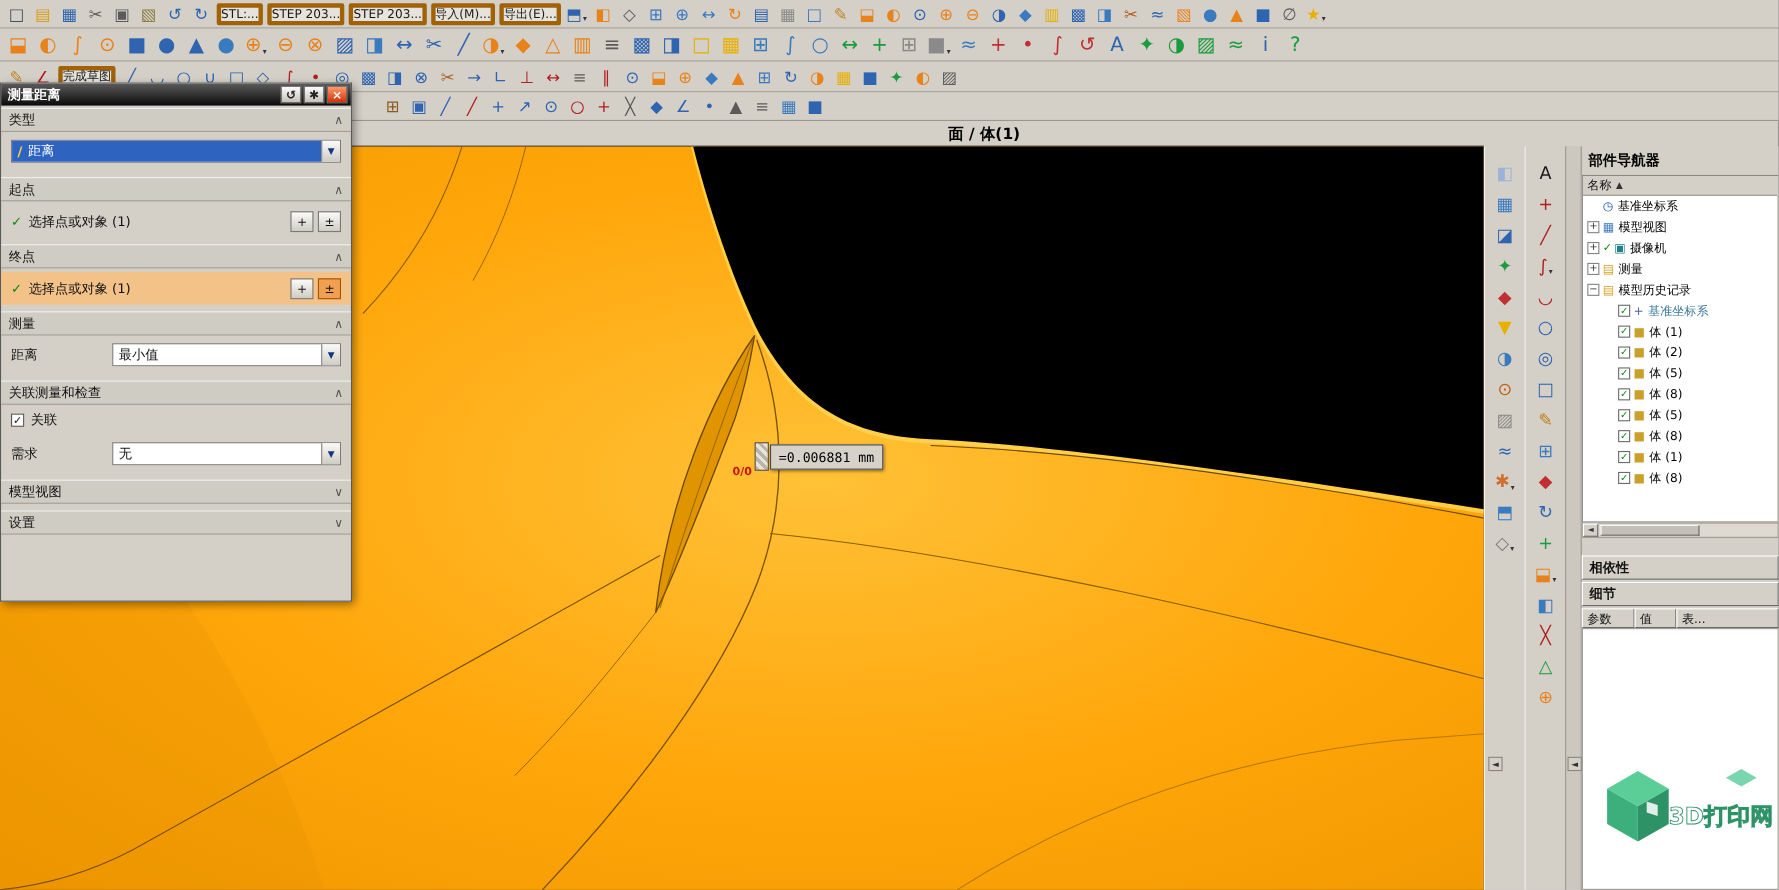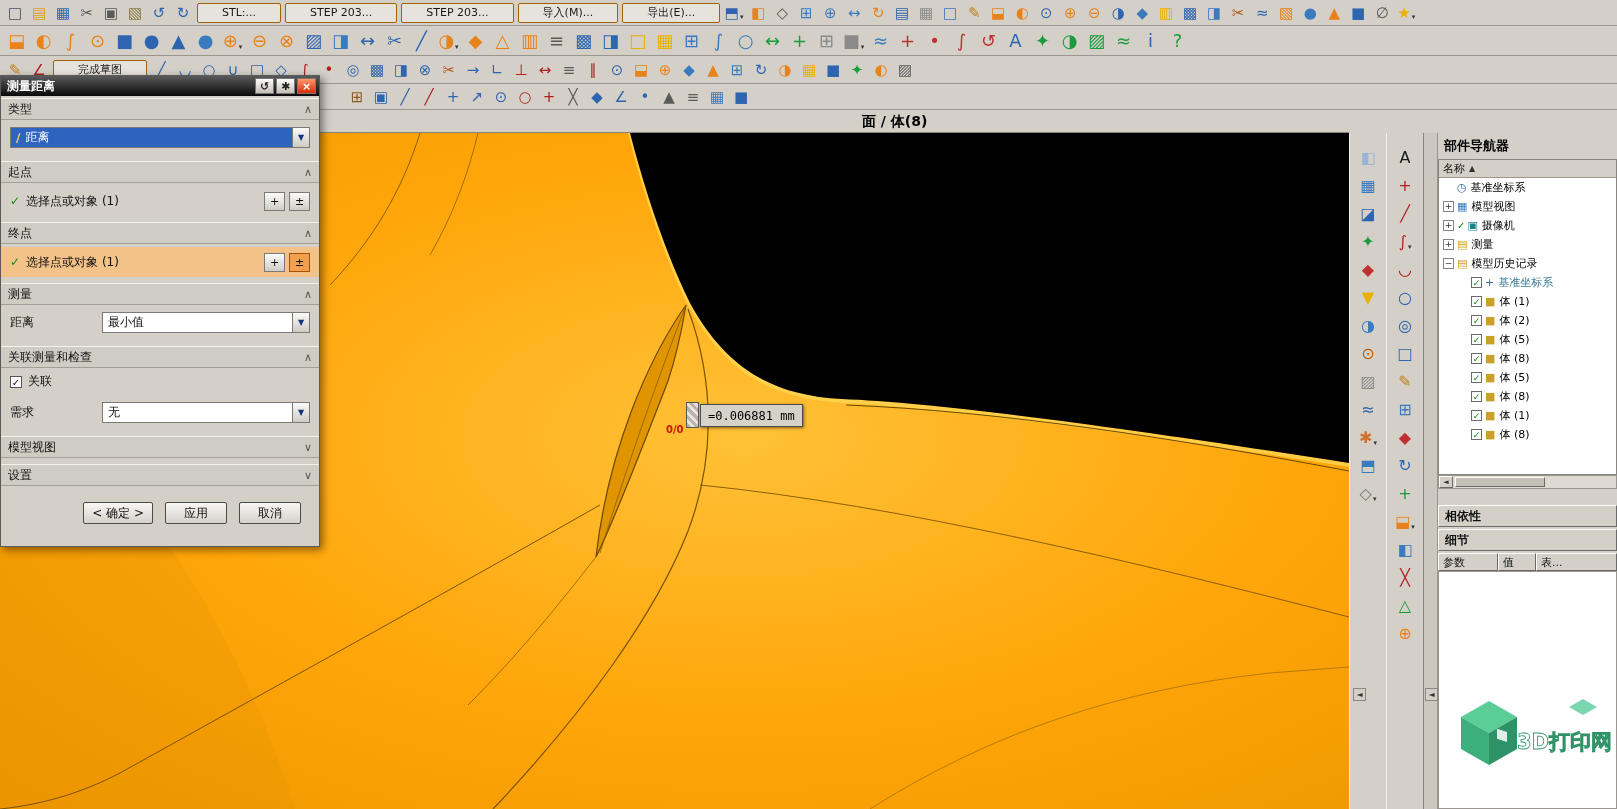--- a/index.html
+++ b/index.html
@@ -8,21 +8,21 @@
 
 
 .tbrow{position:absolute;left:0;width:1617px;background:#d4d0c8;border-bottom:1px solid #9a968e;display:flex;align-items:center;padding:0 3px;overflow:hidden}
 #row1{top:0;height:26px}
 #row2{top:26px;height:30px}
 #row3{top:56px;height:28px}
 #row4{top:84px;height:26px;padding-left:345px}
 .tool-icon{width:24px;height:22px;flex:0 0 auto;display:flex;align-items:center;justify-content:center;font-size:15px;border:1px solid transparent;border-radius:2px}
 #row2 .tool-icon{width:27px;height:26px;font-size:18px}
 .ddarrow{font-size:7px;color:#333;margin-left:1px;align-self:flex-end;padding-bottom:2px}
-.tool-text{height:20px;flex:0 0 auto;display:flex;align-items:center;padding:0 24px;margin:0 2px;font-size:11px;color:#1a1a1a;background:#e6e3dd;border:1px solid #a16207;border-radius:2px;white-space:nowrap}
+.tool-text{height:20px;flex:0 0 auto;display:flex;align-items:center;padding:0 0;margin:0 2px;font-size:11px;color:#1a1a1a;background:#e6e3dd;border:4px solid #a16207;border-radius:2px;white-space:nowrap}
 
 
 #promptbar{position:absolute;top:110px;left:0;width:1349px;height:23px;background:#d4d0c8;border-bottom:1px solid #8a867e}
 #promptbar .scope{position:absolute;left:862px;top:3px;font-weight:bold;font-size:14px;color:#000}
 
 
 #viewport{position:absolute;top:133px;left:0;width:1349px;height:676px;background:#000;overflow:hidden}
 #viewport svg{position:absolute;left:0;top:0}
 #measure-tip{position:absolute;left:700px;top:271px;height:23px;background:#d6d2ca;border:1px solid #4a4a4a;box-shadow:1px 1px 3px rgba(0,0,0,.5);display:flex;align-items:center;padding:0 7px;font-family:"DejaVu Sans Mono",monospace;font-size:12px;color:#000;z-index:5}
 #tip-handle{position:absolute;left:686px;top:269px;width:13px;height:26px;border:1px solid #555;background:repeating-linear-gradient(45deg,#b8b4ac 0 3px,#e8e4dc 3px 6px);z-index:5}
@@ -53,21 +53,21 @@
 .nicon{font-size:11px;margin-right:4px;flex:0 0 auto}
 .nlabel{color:#000}
 .hscroll{position:absolute;top:342px;left:0;right:0;height:14px;background:#dedad2;border:1px solid #9a968e;display:flex;align-items:center}
 .hs-btn{width:14px;height:12px;background:#d4d0c8;border:1px solid;border-color:#fff #6a6a6a #6a6a6a #fff;font-size:7px;display:flex;align-items:center;justify-content:center;color:#333;flex:0 0 auto}
 .hs-thumb{height:10px;width:90px;margin-left:2px;background:#c4c0b8;border:1px solid;border-color:#fff #6a6a6a #6a6a6a #fff}
 .section-bar{position:absolute;left:0;right:0;height:22px;background:#d4d0c8;border:1px solid;border-color:#fff #6a6a6a #6a6a6a #fff;display:flex;align-items:center;padding-left:6px;font-weight:bold;font-size:12px}
 #dep-bar{top:372px}
 #det-bar{top:396px}
 .details-header{position:absolute;top:420px;left:0;right:0;height:18px;display:flex}
 .dcol{background:#d4d0c8;border:1px solid;border-color:#fff #6a6a6a #6a6a6a #fff;font-size:11px;padding:1px 4px;overflow:hidden;white-space:nowrap}
-.dcol:nth-child(1){width:60px}
+.dcol:nth-child(1){width:48px}
 .dcol:nth-child(2){width:38px}
 .dcol:nth-child(3){flex:1}
 .details-body{position:absolute;top:438px;left:0;right:0;bottom:0;background:#fff;border:1px solid #9a968e}
 
 
 #dialog{position:absolute;left:0;top:75px;width:320px;height:472px;background:#d4d0c8;border:1px solid #5a5a5a;box-shadow:3px 3px 8px rgba(0,0,0,.45);z-index:20;overflow:hidden}
 .dlg-title{height:20px;background:linear-gradient(#5a5a5a,#0a0a0a);color:#fff;display:flex;align-items:center;padding:0 3px 0 6px;font-size:12px;font-weight:bold}
 .dlg-title .spacer{flex:1}
 .tbtn{width:19px;height:16px;margin-left:2px;display:flex;align-items:center;justify-content:center;font-size:11px;background:linear-gradient(#fdfdfd,#c4c0b8);border:1px solid #777;color:#222;flex:0 0 auto}
 .tbtn.close{background:linear-gradient(#ff9a6a,#d42f08);color:#fff;font-weight:bold}
@@ -507,21 +507,21 @@
     </div>
     <div class="tool-icon">
       <span style="color: rgb(58, 122, 191);">▦</span>
     </div>
     <div class="tool-icon">
       <span style="color: rgb(46, 100, 176);">■</span>
     </div>
   </div>
 
 <div id="promptbar">
-  <span class="scope">面 / 体(8)</span>
+  <span class="scope">面 / 体(1)</span>
 </div>
 
 <div id="viewport">
   <svg width="1349" height="676" viewBox="0 0 1349 676">
     <defs>
       <radialGradient id="sheen" cx="55%" cy="45%" r="75%">
         <stop offset="0%" stop-color="#ffc137"></stop>
         <stop offset="55%" stop-color="#ffa60a"></stop>
         <stop offset="100%" stop-color="#f09800"></stop>
       </radialGradient>
@@ -844,25 +844,20 @@
 
   <div class="sec">
     <span>模型视图</span>
     <span class="chev">∨</span>
   </div>
   <div class="sec">
     <span>设置</span>
     <span class="chev">∨</span>
   </div>
 
-  <div class="btn-row">
-    <div class="dlg-btn">&lt; 确定 &gt;</div>
-    <div class="dlg-btn">应用</div>
-    <div class="dlg-btn">取消</div>
-  </div>
 </div>
 
 <div id="watermark">
   <svg width="160" height="86" viewBox="0 0 160 86">
     <polygon points="34,8 62,24 34,40 6,24" fill="#4ecb8f"></polygon>
     <polygon points="62,24 62,56 34,72 34,40" fill="#1f8a5c"></polygon>
     <polygon points="6,24 34,40 34,72 6,56" fill="#2fa974"></polygon>
     <rect x="42" y="36" width="10" height="10" fill="#ffffff" opacity="0.85" transform="skewY(18) translate(0,-14)"></rect>
     <polygon points="128,6 142,14 128,22 114,14" fill="#6fd3a8"></polygon>
     <text x="62" y="56" font-size="21" font-weight="bold" fill="#ffffff" stroke="#1f8a5c" stroke-width="0.8" font-family="DejaVu Sans, sans-serif">3D打印网</text>

